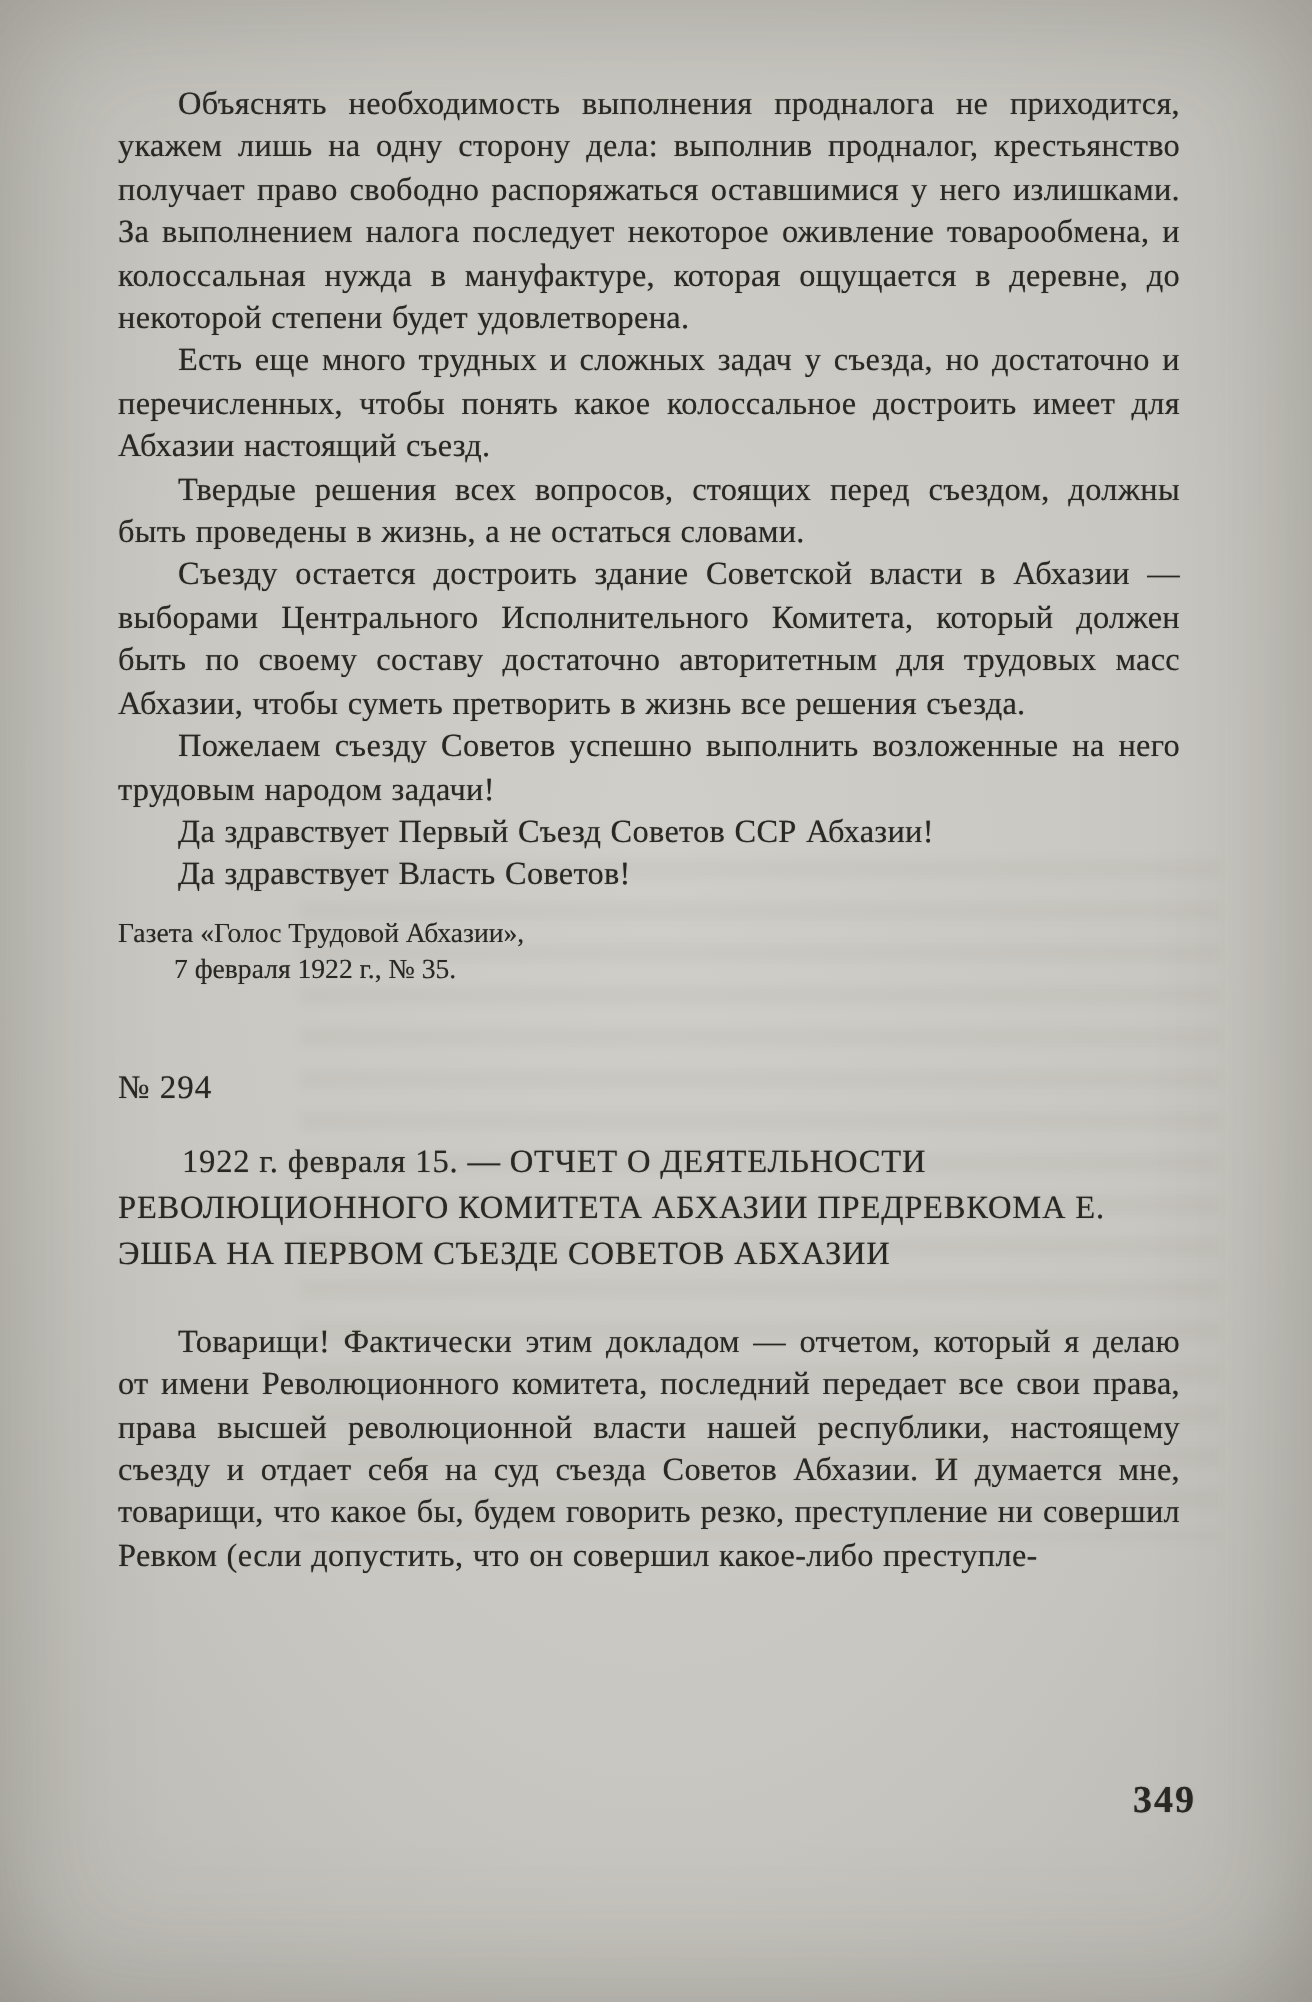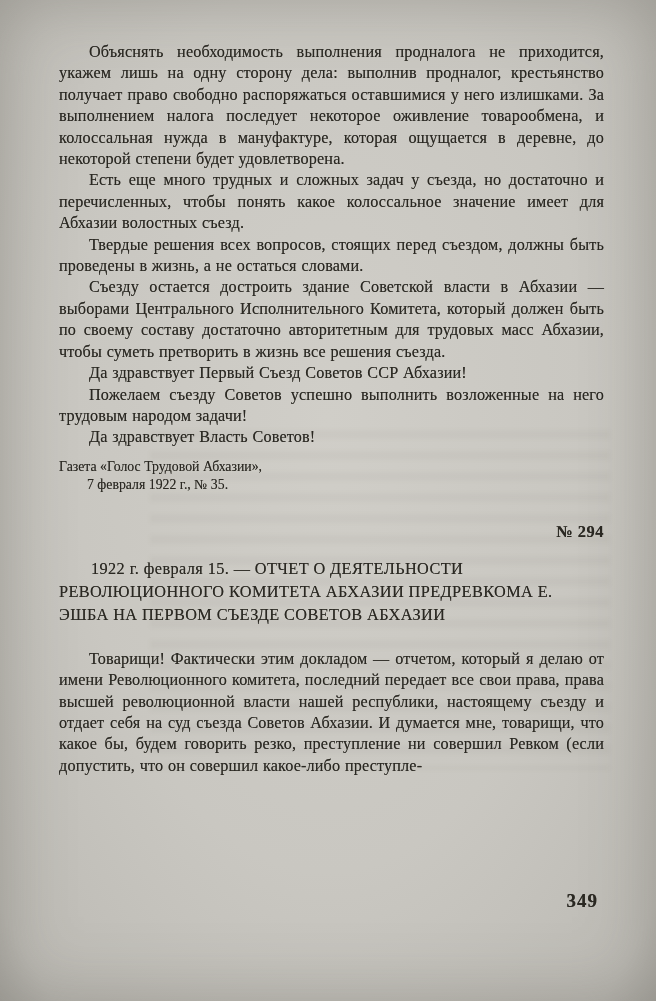--- a/index.html
+++ b/index.html
@@ -33,21 +33,21 @@
       rgba(201, 199, 193, 0) 9px,
       rgba(201, 199, 193, 0) 21px
     );
     filter: blur(2px);
     opacity: 0.5;
     pointer-events: none;
   }
   .text-block {
     position: absolute;
     left: 59px;
-    right: 52px;
+    right: 66px;
     top: 42px;
   }
   .para {
     margin: 0;
     text-indent: 30px;
     text-align: justify;
     font-size: 16.2px;
     line-height: 21.4px;
     letter-spacing: 0.15px;
     word-spacing: 0.5px;
@@ -56,23 +56,23 @@
   .source {
     margin-top: 9px;
     font-size: 13.8px;
     line-height: 18px;
     text-shadow: 0 0 0.4px rgba(42, 40, 34, 0.5);
   }
   .source .line2 {
     padding-left: 28px;
   }
   .doc-number {
-    margin-top: 28px;
-    text-align: right;
-    font-weight: bold;
+    margin-top: 40px;
+    text-align: left;
+    font-weight: normal;
     font-size: 16.5px;
     line-height: 20px;
     letter-spacing: 0.5px;
     text-shadow: 0 0 0.5px rgba(42, 40, 34, 0.6);
   }
   .article-heading {
     margin: 15px 0 0 0;
     font-size: 16.3px;
     font-weight: normal;
     line-height: 23px;
@@ -97,25 +97,25 @@
 </head>
 <body>
 
 <div class="scan-page">
 
   <div class="bleedthrough"></div>
 
   <div class="text-block">
 
     <p class="para">Объяснять необходимость выполнения продналога не приходится, укажем лишь на одну сторону дела: выполнив продналог, крестьянство получает право свободно распоряжаться оставшимися у него излишками. За выполнением налога последует некоторое оживление товарообмена, и колоссальная нужда в мануфактуре, которая ощущается в деревне, до некоторой степени будет удовлетворена.</p>
-    <p class="para">Есть еще много трудных и сложных задач у съезда, но достаточно и перечисленных, чтобы понять какое колоссальное значение имеет для Абхазии волостных съезд.</p>
+    <p class="para">Есть еще много трудных и сложных задач у съезда, но достаточно и перечисленных, чтобы понять какое колоссальное достроить имеет для Абхазии настоящий съезд.</p>
     <p class="para">Твердые решения всех вопросов, стоящих перед съездом, должны быть проведены в жизнь, а не остаться словами.</p>
     <p class="para">Съезду остается достроить здание Советской власти в Абхазии — выборами Центрального Исполнительного Комитета, который должен быть по своему составу достаточно авторитетным для трудовых масс Абхазии, чтобы суметь претворить в жизнь все решения съезда.</p>
+    <p class="para">Пожелаем съезду Советов успешно выполнить возложенные на него трудовым народом задачи!</p>
     <p class="para">Да здравствует Первый Съезд Советов ССР Абхазии!</p>
-    <p class="para">Пожелаем съезду Советов успешно выполнить возложенные на него трудовым народом задачи!</p>
     <p class="para">Да здравствует Власть Советов!</p>
 
     <div class="source">
       <div class="line1">Газета «Голос Трудовой Абхазии»,</div>
       <div class="line2">7 февраля 1922 г., № 35.</div>
     </div>
 
     <div class="doc-number">№ 294</div>
 
     <h2 class="article-heading">1922 г. февраля 15. — ОТЧЕТ О ДЕЯТЕЛЬНОСТИ РЕВОЛЮЦИОННОГО КОМИТЕТА АБХАЗИИ ПРЕДРЕВКОМА Е. ЭШБА НА ПЕРВОМ СЪЕЗДЕ СОВЕТОВ АБХАЗИИ</h2>

